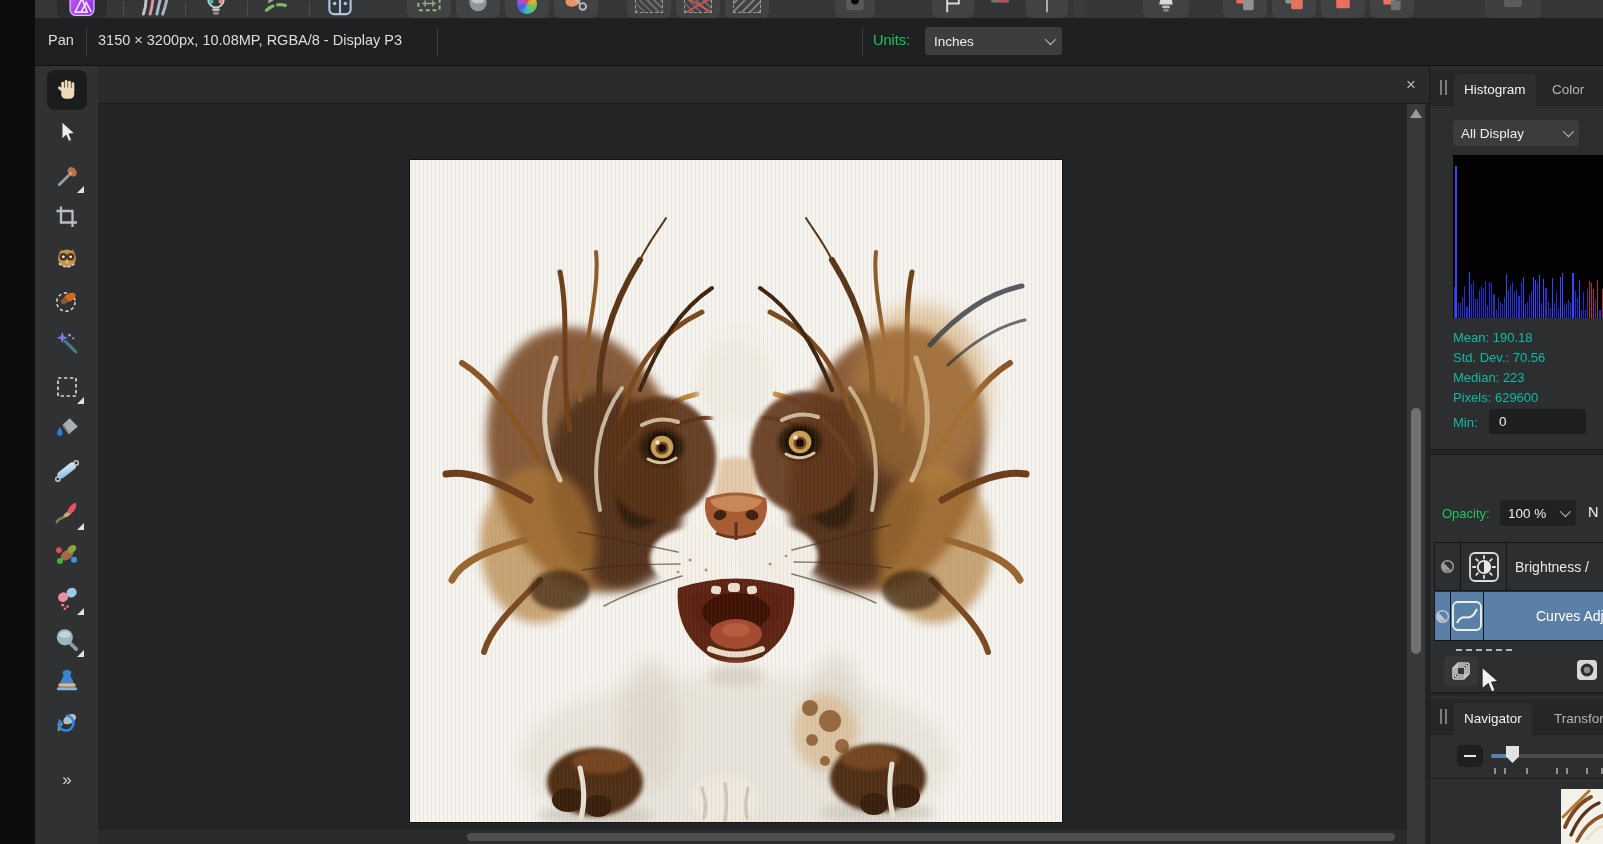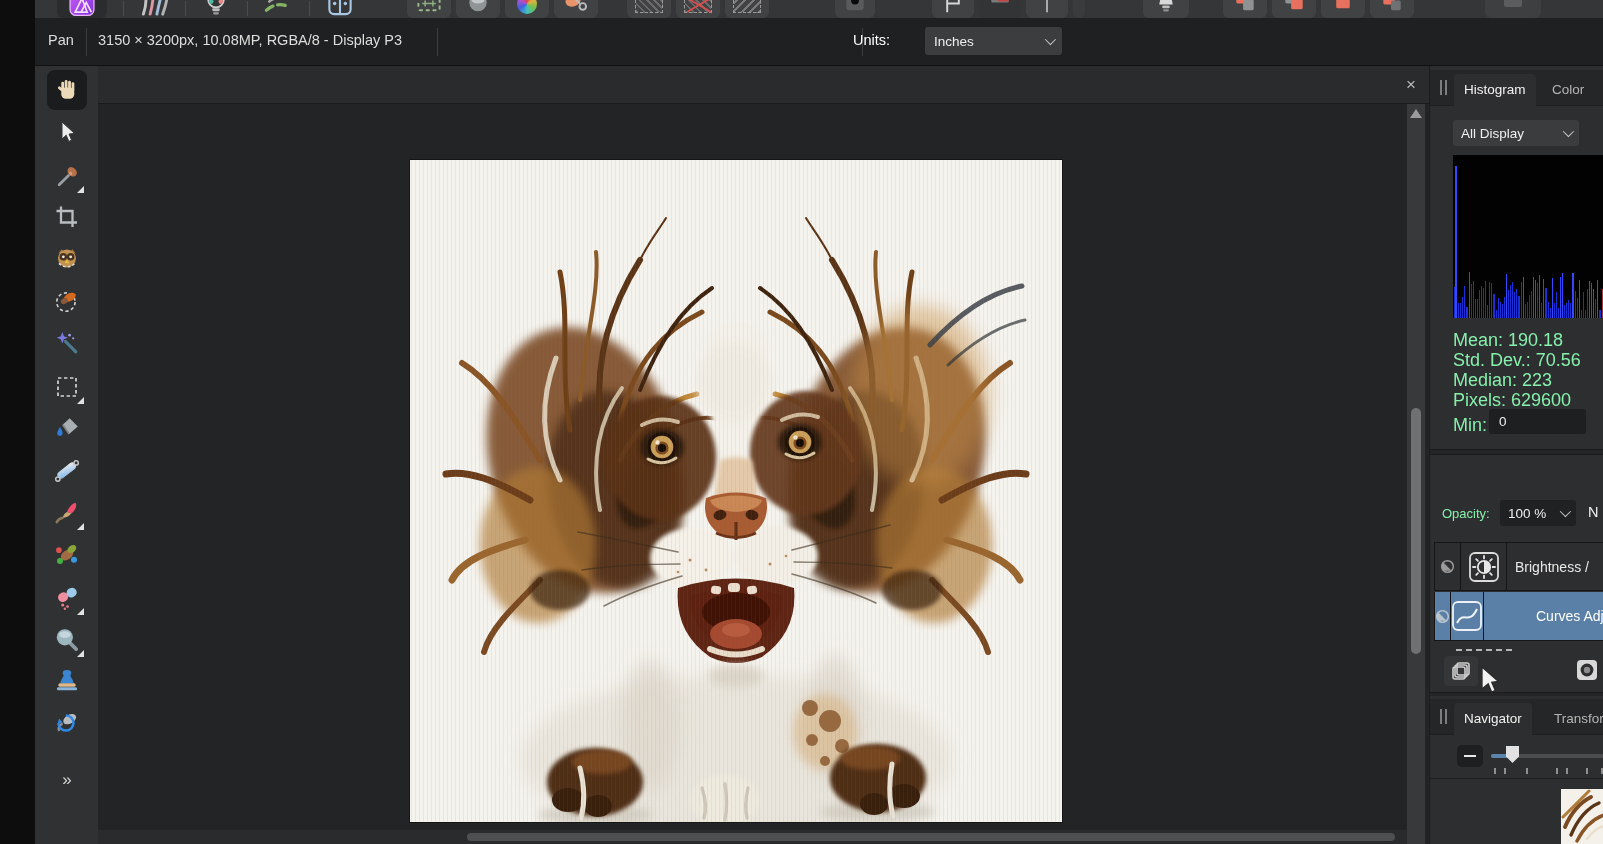--- a/index.html
+++ b/index.html
@@ -40,21 +40,21 @@
   #vscroll { left:1407px; top:104px; width:18px; height:740px; background:#37393b; }
   #vthumb { position:absolute; left:4px; top:304px; width:10px; height:246px; background:#707173; border-radius:5px; }
   .uparrow { position:absolute; left:3px; top:5px; width:0; height:0; border-left:6px solid transparent; border-right:6px solid transparent; border-bottom:9px solid #9b9b9b; }
 
   
   #rightpanel { left:1429px; top:66px; width:174px; height:778px; background:#2d2e2f; border-left:1px solid #1d1d1d; color:#c9c9c9; overflow:hidden; }
   .phead { position:absolute; left:0; width:174px; height:36px; background:#252627; border-bottom:1px solid #202020; }
   .grip { position:absolute; left:10px; top:10px; width:7px; height:15px; border-left:2px solid #7e7e7e; border-right:2px solid #7e7e7e; }
   .ptab { position:absolute; top:4px; height:32px; line-height:32px; padding:0 10px; font-size:13.5px; color:#b5b5b5; border-radius:4px 4px 0 0; }
   .ptab.on { background:#2d2e2f; color:#f2f2f2; }
-  .statline { position:absolute; left:23px; font-size:18px; color:#86efac; }
+  .statline { position:absolute; left:23px; font-size:13px; color:#14b8a6; }
   .inputbox { position:absolute; background:#1e1f20; border-radius:3px; color:#eee; font-size:13.5px; display:flex; align-items:center; padding-left:10px; }
   .ddark { background:#202122; border-radius:3px; color:#eee; font-size:13.5px; display:flex; align-items:center; justify-content:space-between; padding:0 8px; }
 
   .lrow { position:absolute; left:4px; width:170px; height:49px; border:1px solid #161616; border-top:none; display:flex; align-items:center; }
   .lrow.first { border-top:1px solid #161616; }
   .togglecell { width:26px; height:100%; border-right:1px solid #161616; display:flex; align-items:center; justify-content:center; }
   .iconcell { width:46px; height:100%; border-right:1px solid #161616; display:flex; align-items:center; justify-content:center; }
   .lname { padding-left:8px; font-size:14px; color:#e8e8e8; white-space:nowrap; }
 
   #histbox { position:absolute; left:23px; top:89px; width:151px; height:163px; }
@@ -221,21 +221,21 @@
       <div style="width:18px;height:10px;margin:8px 19px;background:#5a5c5e;border-radius:2px;"></div>
     </div>
   </div>
 
   <div class="abs" id="contextbar">
     <span class="abs" style="left:13px;top:14px;">Pan</span>
     <div class="sep" style="left:51px;"></div>
     <span class="abs" style="left:63px;top:14px;">3150 × 3200px, 10.08MP, RGBA/8 - Display P3</span>
     <div class="sep" style="left:402px;"></div>
     <div class="sep" style="left:827px;"></div>
-    <span class="abs" style="left:818px;top:14px;color:#ffffff;text-align:right;">Units:</span>
+    <span class="abs" style="left:838px;top:14px;color:#22c55e;text-align:right;">Units:</span>
     <div class="dropdown abs" style="left:890px;top:9px;width:137px;height:28px;">
       <span>Inches</span>
       <span class="chev"></span>
     </div>
   </div>
 
   <div class="abs" id="toolspanel">
     <div class="tool sel" style="top:4px;">
       <svg width="27" height="27" viewBox="0 0 26 26">
         <g fill="#ecd9b8">
@@ -631,21 +631,21 @@
     <div class="statline" style="top:324px;">
       <span>Pixels:</span> <span>629600</span>
     </div>
     <div class="statline" style="top:349px;">Min:</div>
     <div class="inputbox" style="left:59px;top:343px;width:97px;height:25px;">
       <span>0</span>
     </div>
 
     <div class="abs" style="left:0;top:383px;width:174px;height:6px;background:#242526;border-top:1px solid #1b1b1b;border-bottom:1px solid #1b1b1b;"></div>
 
-    <div class="abs" style="left:12px;top:440px;font-size:13px;color:#86efac;">Opacity:</div>
+    <div class="abs" style="left:12px;top:440px;font-size:13px;color:#22c55e;">Opacity:</div>
     <div class="ddark abs" style="left:70px;top:434px;width:76px;height:26px;">
       <span>100 %</span>
       <span class="chev"></span>
     </div>
     <div class="abs" style="left:158px;top:438px;font-size:14.5px;color:#f0f0f0;">N</div>
 
     <div class="lrow first" style="top:476px;">
       <div class="togglecell">
         <svg width="15" height="15" viewBox="0 0 16 16">
           <circle cx="8" cy="8" r="6.2" fill="none" stroke="#9a9a9a" stroke-width="1.6"></circle>

